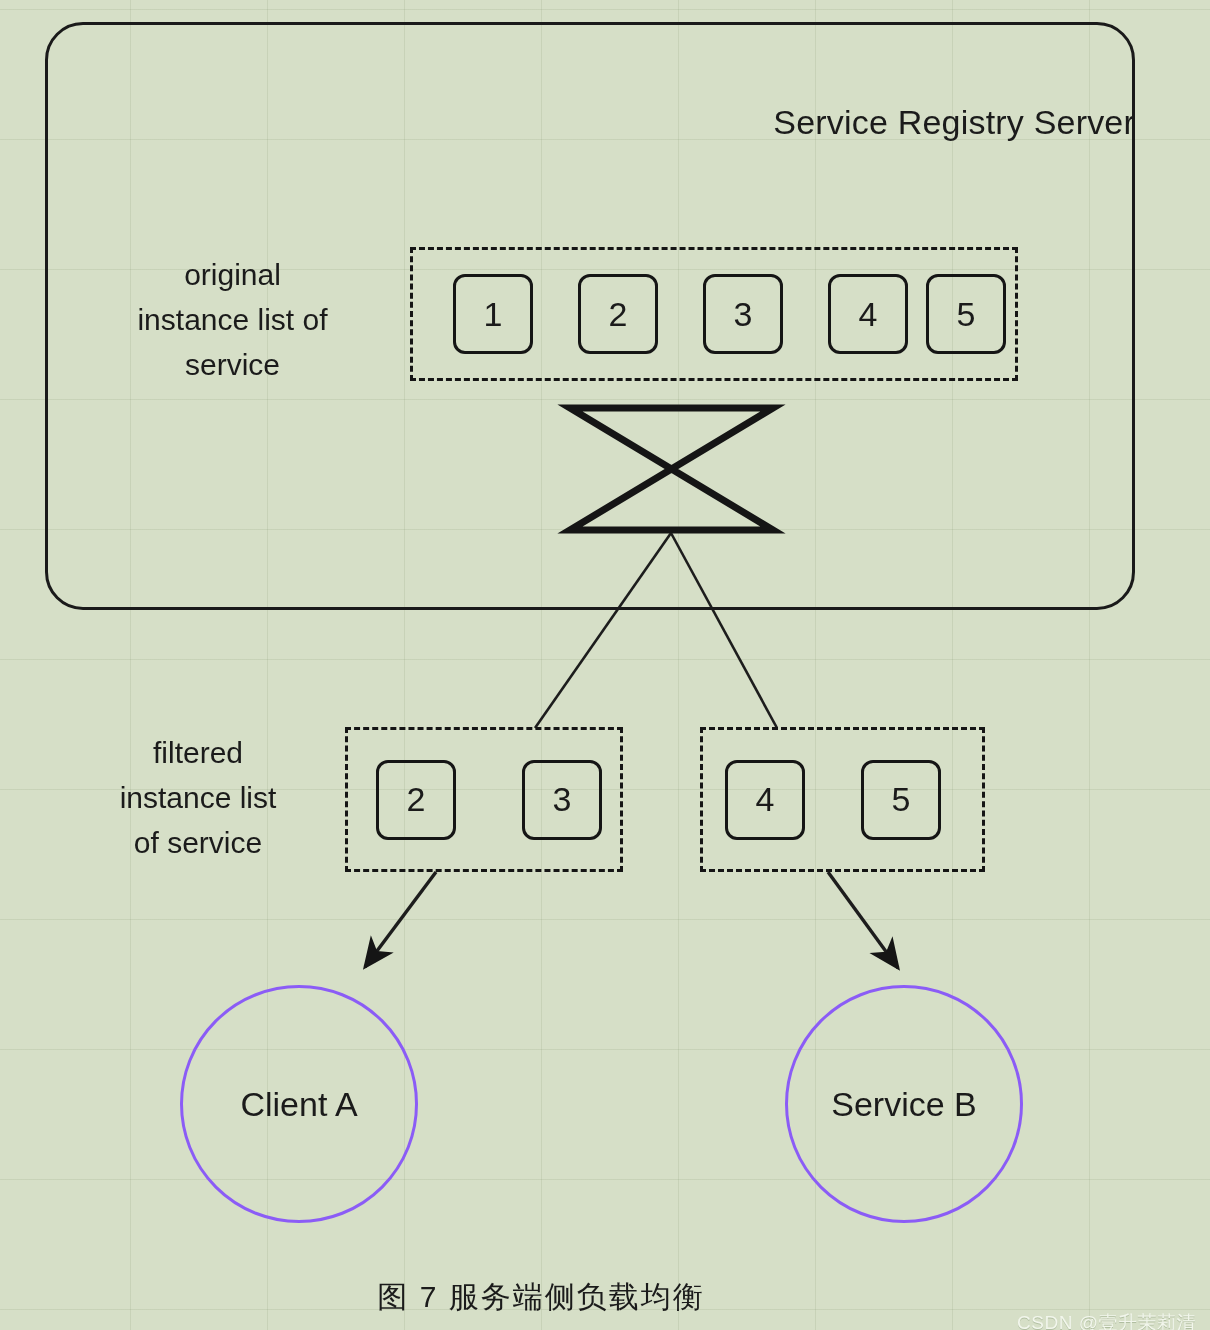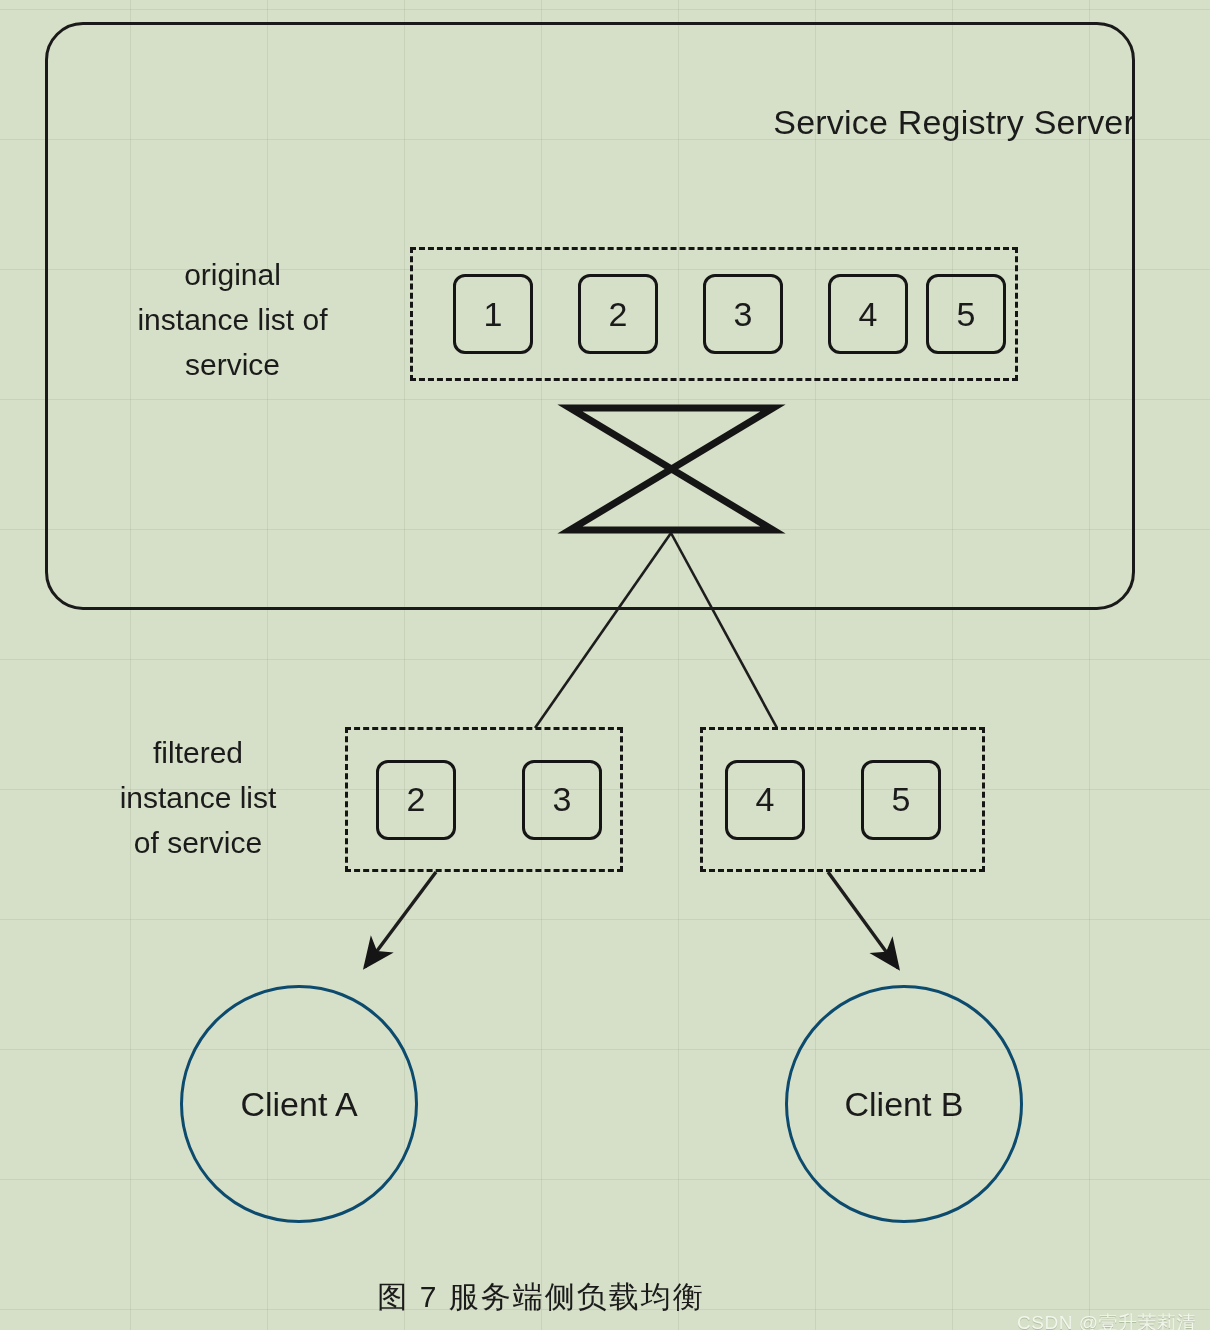--- a/index.html
+++ b/index.html
@@ -141,21 +141,21 @@
     top: 448px;
     font-size: 34px;
     color: #1b1b1b;
   }
 
   
   .client {
     position: absolute;
     width: 238px;
     height: 238px;
-    border: 3px solid #0c4a6e;
+    border: 3px solid #8b5cf6;
     border-radius: 50%;
     box-sizing: border-box;
     display: flex;
     align-items: center;
     justify-content: center;
     font-size: 34px;
     color: #1b1b1b;
   }
   .client.a { left: 180px; top: 985px; }
   .client.b { left: 785px; top: 985px; }
@@ -231,18 +231,18 @@
     <div class="instance">2</div>
     <div class="instance">3</div>
   </div>
 
   <div class="dashed-group filtered-b">
     <div class="instance">4</div>
     <div class="instance">5</div>
   </div>
 
   <div class="client a">Client A</div>
-  <div class="client b">Client B</div>
+  <div class="client b">Service B</div>
 
   <div class="caption">图 7 服务端侧负载均衡</div>
   <div class="watermark">CSDN @壹升茉莉清</div>
 
 </div>
 
 </body></html>

